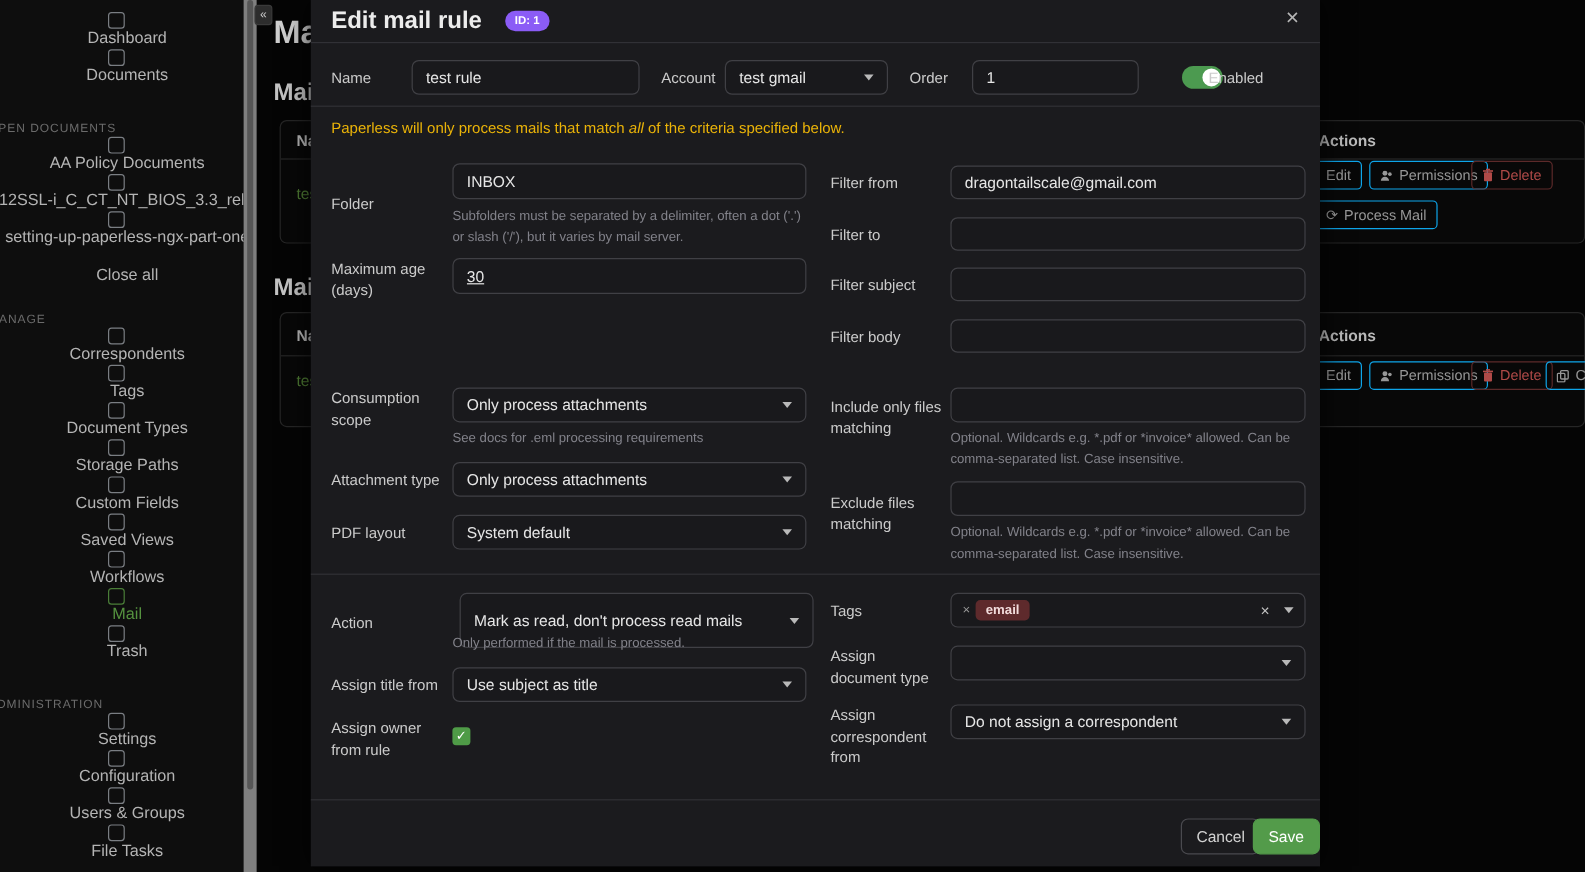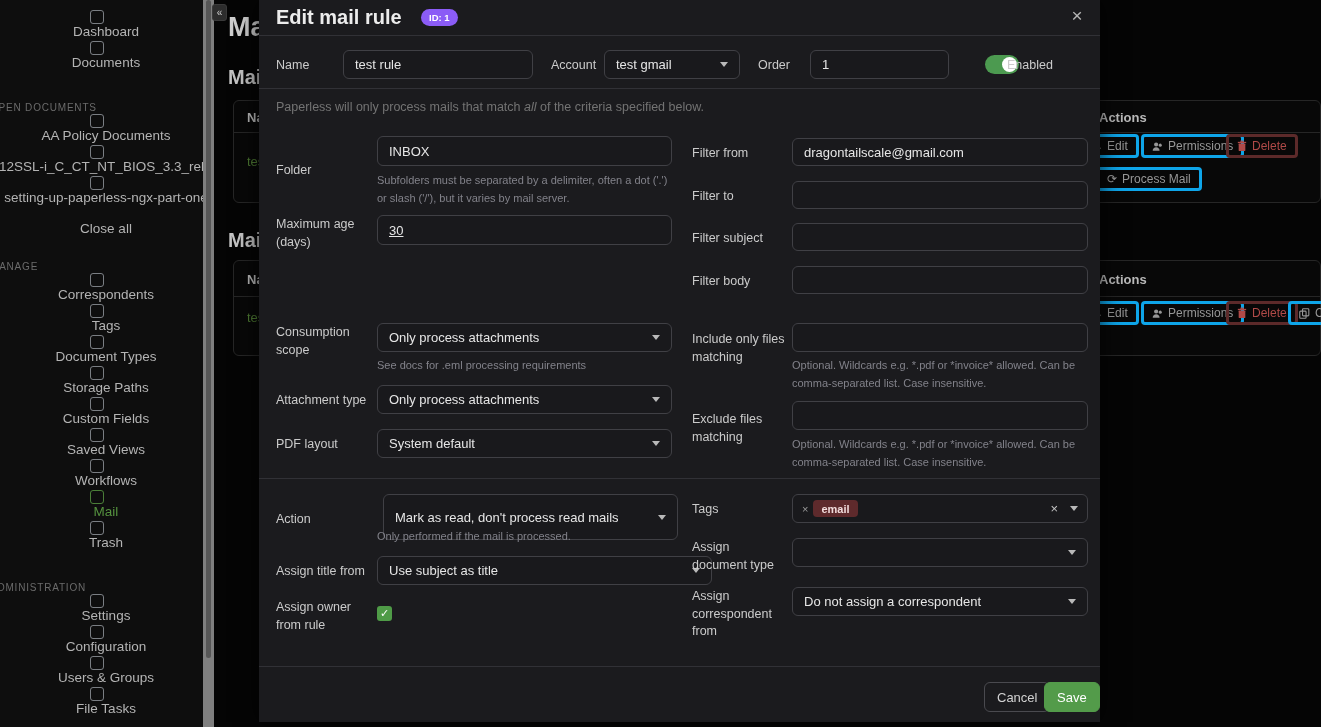--- a/index.html
+++ b/index.html
@@ -23,33 +23,33 @@
   #collapse-btn { position:absolute; left:212px; top:4px; width:15px; height:17px; background:#2d2d2d; border:1px solid #3a3a3a; border-radius:3px; color:#cfcfcf; font-size:10px; display:flex; align-items:center; justify-content:center; z-index:3; }
 
   
   #main-bg { position:absolute; left:214px; top:0; width:1107px; height:727px; background:#050505; }
   .h1 { position:absolute; left:14px; top:12px; font-size:27px; font-weight:bold; color:#cfcfcf; white-space:nowrap; }
   .h2 { position:absolute; left:14px; font-size:20px; font-weight:bold; color:#c4c4c4; white-space:nowrap; }
   .tbl { position:absolute; left:19px; width:1088px; border:1px solid #262626; border-radius:6px; background:#080808; }
   .tbl .thead { height:32px; border-bottom:1px solid #262626; position:relative; }
   .th { position:absolute; top:9px; font-size:13px; font-weight:bold; color:#b9b9b9; white-space:nowrap; }
   .green-link { position:absolute; font-size:13px; color:#4e7a33; white-space:nowrap; cursor:pointer; }
-  .bbtn { position:absolute; height:24px; display:flex; align-items:center; gap:5px; padding:0 8px; font-size:12px; color:#979797; border:3px solid #0ea5e9; border-radius:4px; background:transparent; white-space:nowrap; cursor:pointer; }
+  .bbtn { position:absolute; height:24px; display:flex; align-items:center; gap:5px; padding:0 8px; font-size:12px; color:#979797; border:1px solid #0ea5e9; border-radius:4px; background:transparent; white-space:nowrap; cursor:pointer; }
   .bbtn.red { color:#b04a48; border-color:#5c2a2a; }
   .bbtn svg { display:block; }
 
   
   #modal { position:absolute; left:259px; top:0; width:841px; height:722px; background:#1b1b1e; z-index:10; box-shadow:0 0 22px rgba(0,0,0,.8);padding-left:19px; }
   .m-abs { position:absolute; }
   .m-title { left:17px; top:6px; font-size:20px; font-weight:bold; color:#ececec; white-space:nowrap; }
   .badge { left:162px; top:9px; background:#8b5cf6; color:#fff; font-size:9.5px; font-weight:bold; padding:3px 8px; border-radius:9px; white-space:nowrap; }
   .m-close { left:804px; top:2px; width:28px; height:28px; color:#b5b5b5; font-size:19px; display:flex; align-items:center; justify-content:center; cursor:pointer; }
   .hr { left:0; width:841px; height:0; border-top:1px solid #313136; }
   .lbl { font-size:12.5px; color:#cbcbcb; line-height:1.4; }
-  .note { left:17px; top:100px; font-size:12.5px; color:#737373; }
+  .note { left:17px; top:100px; font-size:12.5px; color:#eab308; }
   .note i { font-style:italic; }
   .inp, .sel, .tagbox { background:#19191c; border:1px solid #404045; border-radius:6px; color:#e6e6e6; font-size:13px; font-family:"Liberation Sans",sans-serif; padding:0 11px; }
   .sel { display:flex; align-items:center; justify-content:space-between; cursor:pointer; }
   .caret { width:0; height:0; border-left:4.5px solid transparent; border-right:4.5px solid transparent; border-top:5px solid #b9b9b9; flex:0 0 auto; }
   .help { font-size:11px; color:#82828a; line-height:1.65; }
   .toggle { width:34px; height:19px; border-radius:10px; background:#4c9a50; position:relative; cursor:pointer; }
   .toggle .knob { position:absolute; right:2px; top:2px; width:15px; height:15px; border-radius:50%; background:#fff; }
   .chk { width:15px; height:15px; background:#4f9b47; border-radius:3px; color:#fff; font-size:11px; display:flex; align-items:center; justify-content:center; cursor:pointer; }
   .tagbox { display:flex; align-items:center; padding:0 9px; }
   .tag-x { color:#9a9a9a; font-size:11px; margin-right:5px; cursor:pointer; }
@@ -280,21 +280,21 @@
     <div class="m-abs hr" style="top:478px"></div>
 
     <div class="m-abs lbl" style="left:17px; top:511px; width:92px">Action</div>
     <div class="m-abs sel" style="left:124px; top:494px; width:295px; height:46px">
         <span>Mark as read, don't process read mails</span>
         <span class="caret"></span>
       </div>
     <div class="m-abs help" style="left:118px; top:527px; width:300px">Only performed if the mail is processed.</div>
 
     <div class="m-abs lbl" style="left:17px; top:563px; width:100px">Assign title from</div>
-    <div class="m-abs sel" style="left:118px; top:556px; width:335px; height:29px">
+    <div class="m-abs sel" style="left:118px; top:556px; width:295px; height:29px">
         <span>Use subject as title</span>
         <span class="caret"></span>
       </div>
 
     <div class="m-abs lbl" style="left:17px; top:599px; width:80px">Assign owner from rule</div>
     <div class="m-abs chk" style="left:118px; top:606px">
         <span>✓</span>
       </div>
 
     <div class="m-abs lbl" style="left:433px; top:145px; width:92px">Filter from</div>

